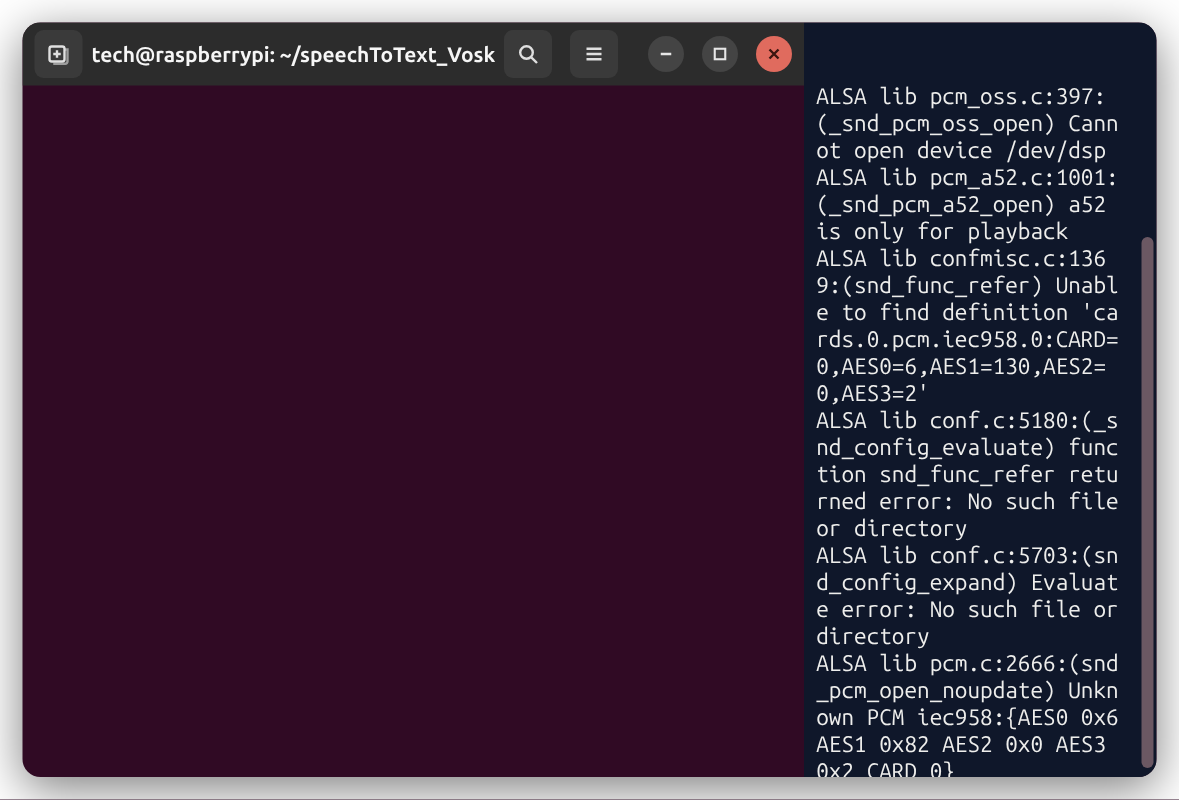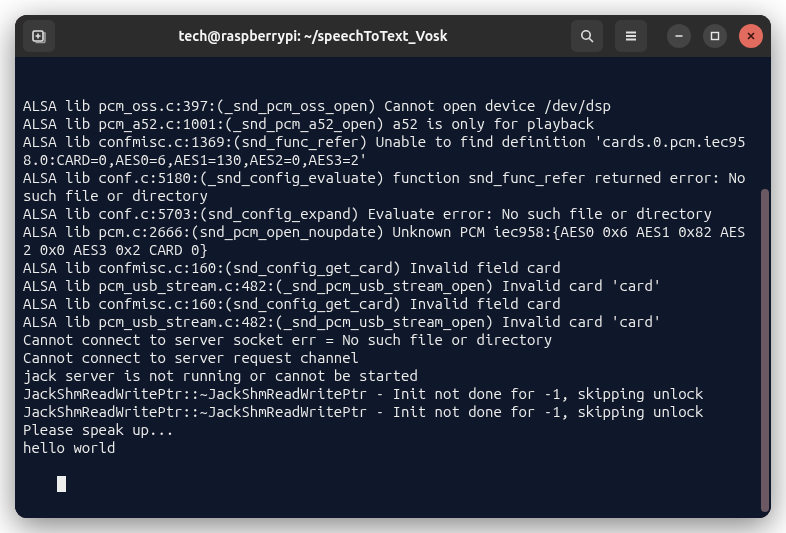--- a/index.html
+++ b/index.html
@@ -13,21 +13,21 @@
       justify-content: center;
     }
     .window {
       width: 756px;
       height: 503px;
       background: #300a24;
       border-radius: 12px;
       overflow: hidden;
       box-shadow: 0 8px 32px rgba(0,0,0,0.5);
       display: flex;
-      flex-direction: column;
+      flex-direction: row;
       position: relative;
     }
     .titlebar {
       height: 42px;
       background: #2c2c2c;
       display: flex;
       align-items: center;
       padding: 0 8px;
       gap: 6px;
       flex-shrink: 0;

